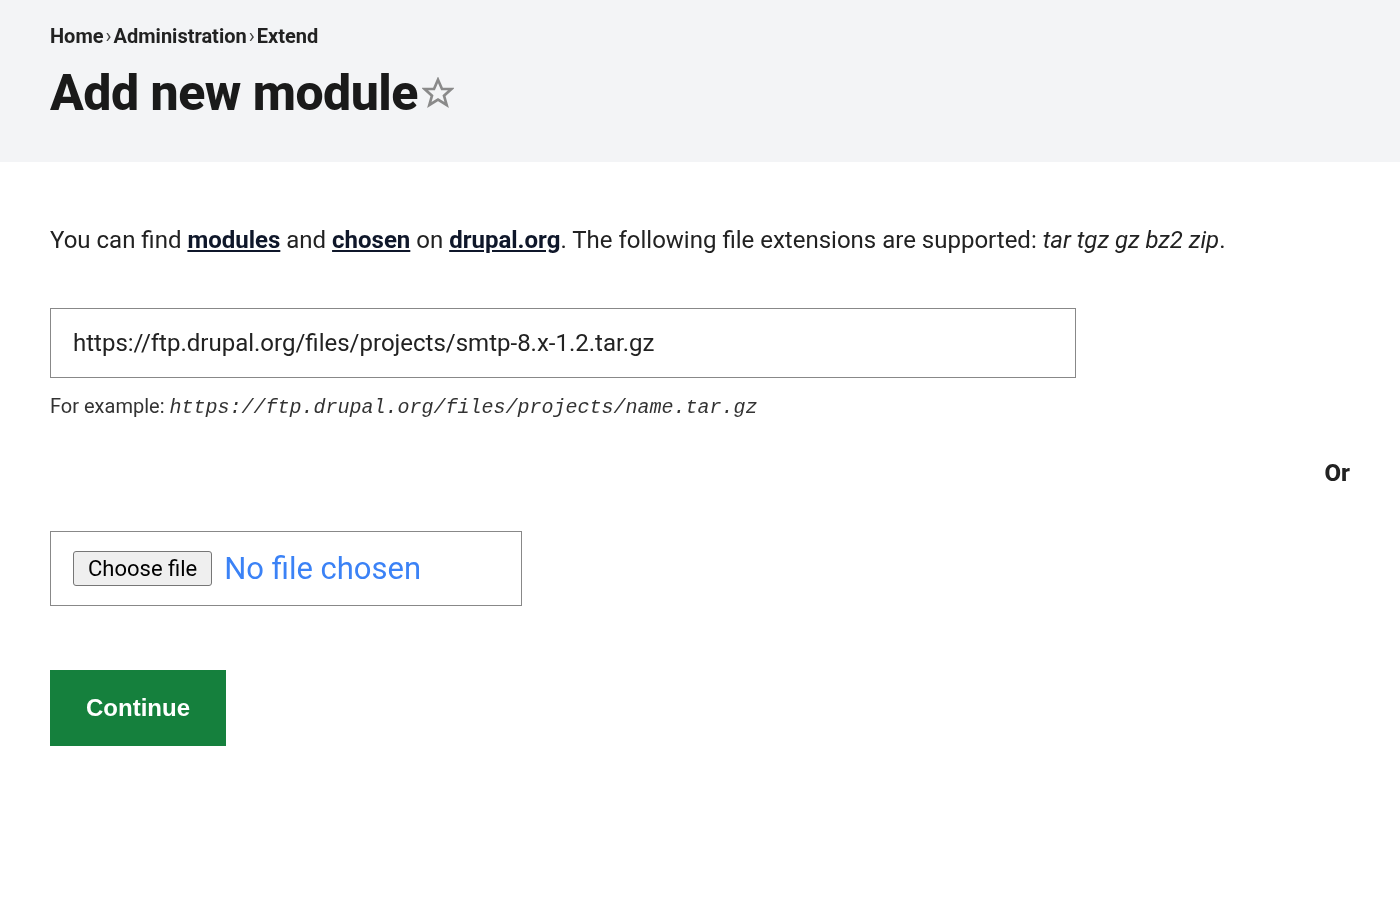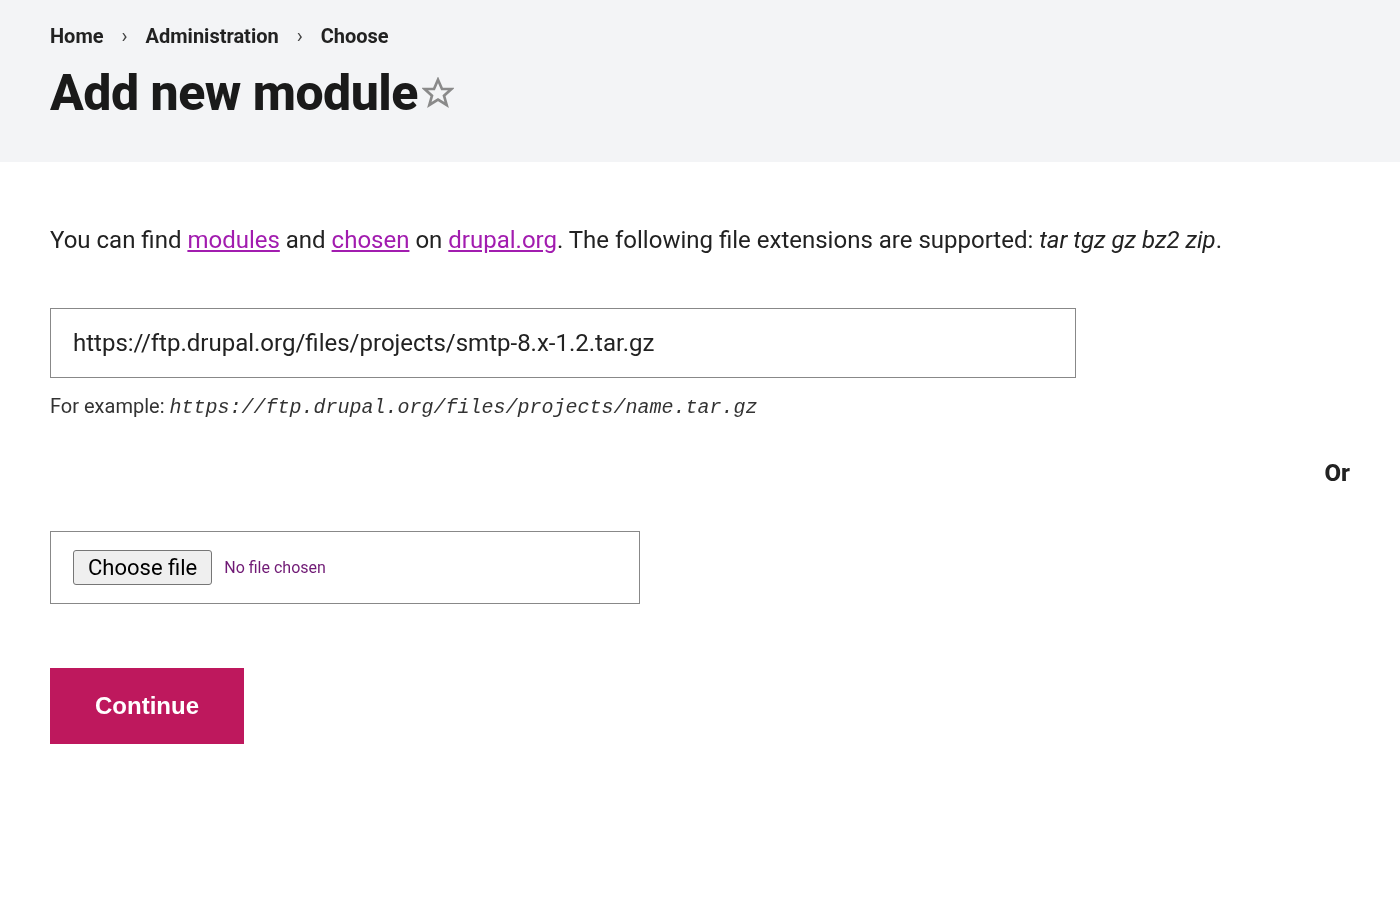--- a/index.html
+++ b/index.html
@@ -12,21 +12,21 @@
       color: #222;
       background: #fff;
     }
     .page-header {
       background: #f3f4f6;
       padding: 24px 50px 40px 50px;
     }
     .breadcrumb {
       display: flex;
       align-items: center;
-      gap: 18px;
+      gap: 2px;
       font-size: 20px;
       font-weight: 700;
       margin-bottom: 16px;
     }
     .breadcrumb a {
       color: #222;
       text-decoration: none;
     }
     .breadcrumb .chevron {
       font-weight: 400;
@@ -57,22 +57,23 @@
     }
     .page-content {
       padding: 60px 50px 40px 50px;
     }
     .intro-text {
       font-size: 24px;
       line-height: 1.5;
       margin-bottom: 50px;
     }
     .intro-text a {
-      color: #a21caf;
+      color: #0f172a;
       text-decoration: underline;
+      font-weight: bold;
     }
     .intro-text .supported-ext {
       font-style: italic;
     }
     .form-section {
       margin-bottom: 40px;
     }
     .form-label {
       display: block;
       font-size: 22px;
@@ -97,63 +98,63 @@
       font-style: italic;
       font-family: Liberation Mono, monospace;
     }
     .or-separator {
       font-size: 24px;
       font-weight: 800;
       margin: 14px 0 44px 0;
       text-align: right;
     }
     .file-input-wrapper {
-      width: 590px;
+      width: 472px;
       max-width: 100%;
       border: 1px solid #888;
       padding: 18px 22px;
       display: flex;
       align-items: center;
       gap: 12px;
     }
     .choose-file-btn {
       background: #efefef;
       border: 1px solid #767676;
       border-radius: 3px;
       padding: 4px 14px;
       font-size: 22px;
       font-family: inherit;
       cursor: pointer;
     }
     .file-status {
-      font-size: 16px;
-      color: #701a75;
+      font-size: 31px;
+      color: #3b82f6;
       text-align: center;
     }
     .continue-button {
-      background: #be185d;
+      background: #15803d;
       color: #fff;
       border: none;
-      padding: 24px 45px;
+      padding: 24px 36px;
       font-size: 24px;
       font-weight: 700;
       cursor: pointer;
       margin-top: 24px;
     }
   </style>
 </head>
 <body>
 
 <div class="page-header">
   <nav class="breadcrumb">
     <a href="#">Home</a>
     <span class="chevron">›</span>
     <a href="#">Administration</a>
     <span class="chevron">›</span>
-    <a href="#">Choose</a>
+    <a href="#">Extend</a>
   </nav>
   <div class="page-title-row">
     <h1 class="page-title">Add new module</h1>
     <span class="star-icon">
       <svg viewBox="0 0 24 24">
           <polygon points="12,2 15,9 22,9 16.5,14 18.5,21 12,17 5.5,21 7.5,14 2,9 9,9"></polygon>
         </svg>
     </span>
   </div>
 </div>

